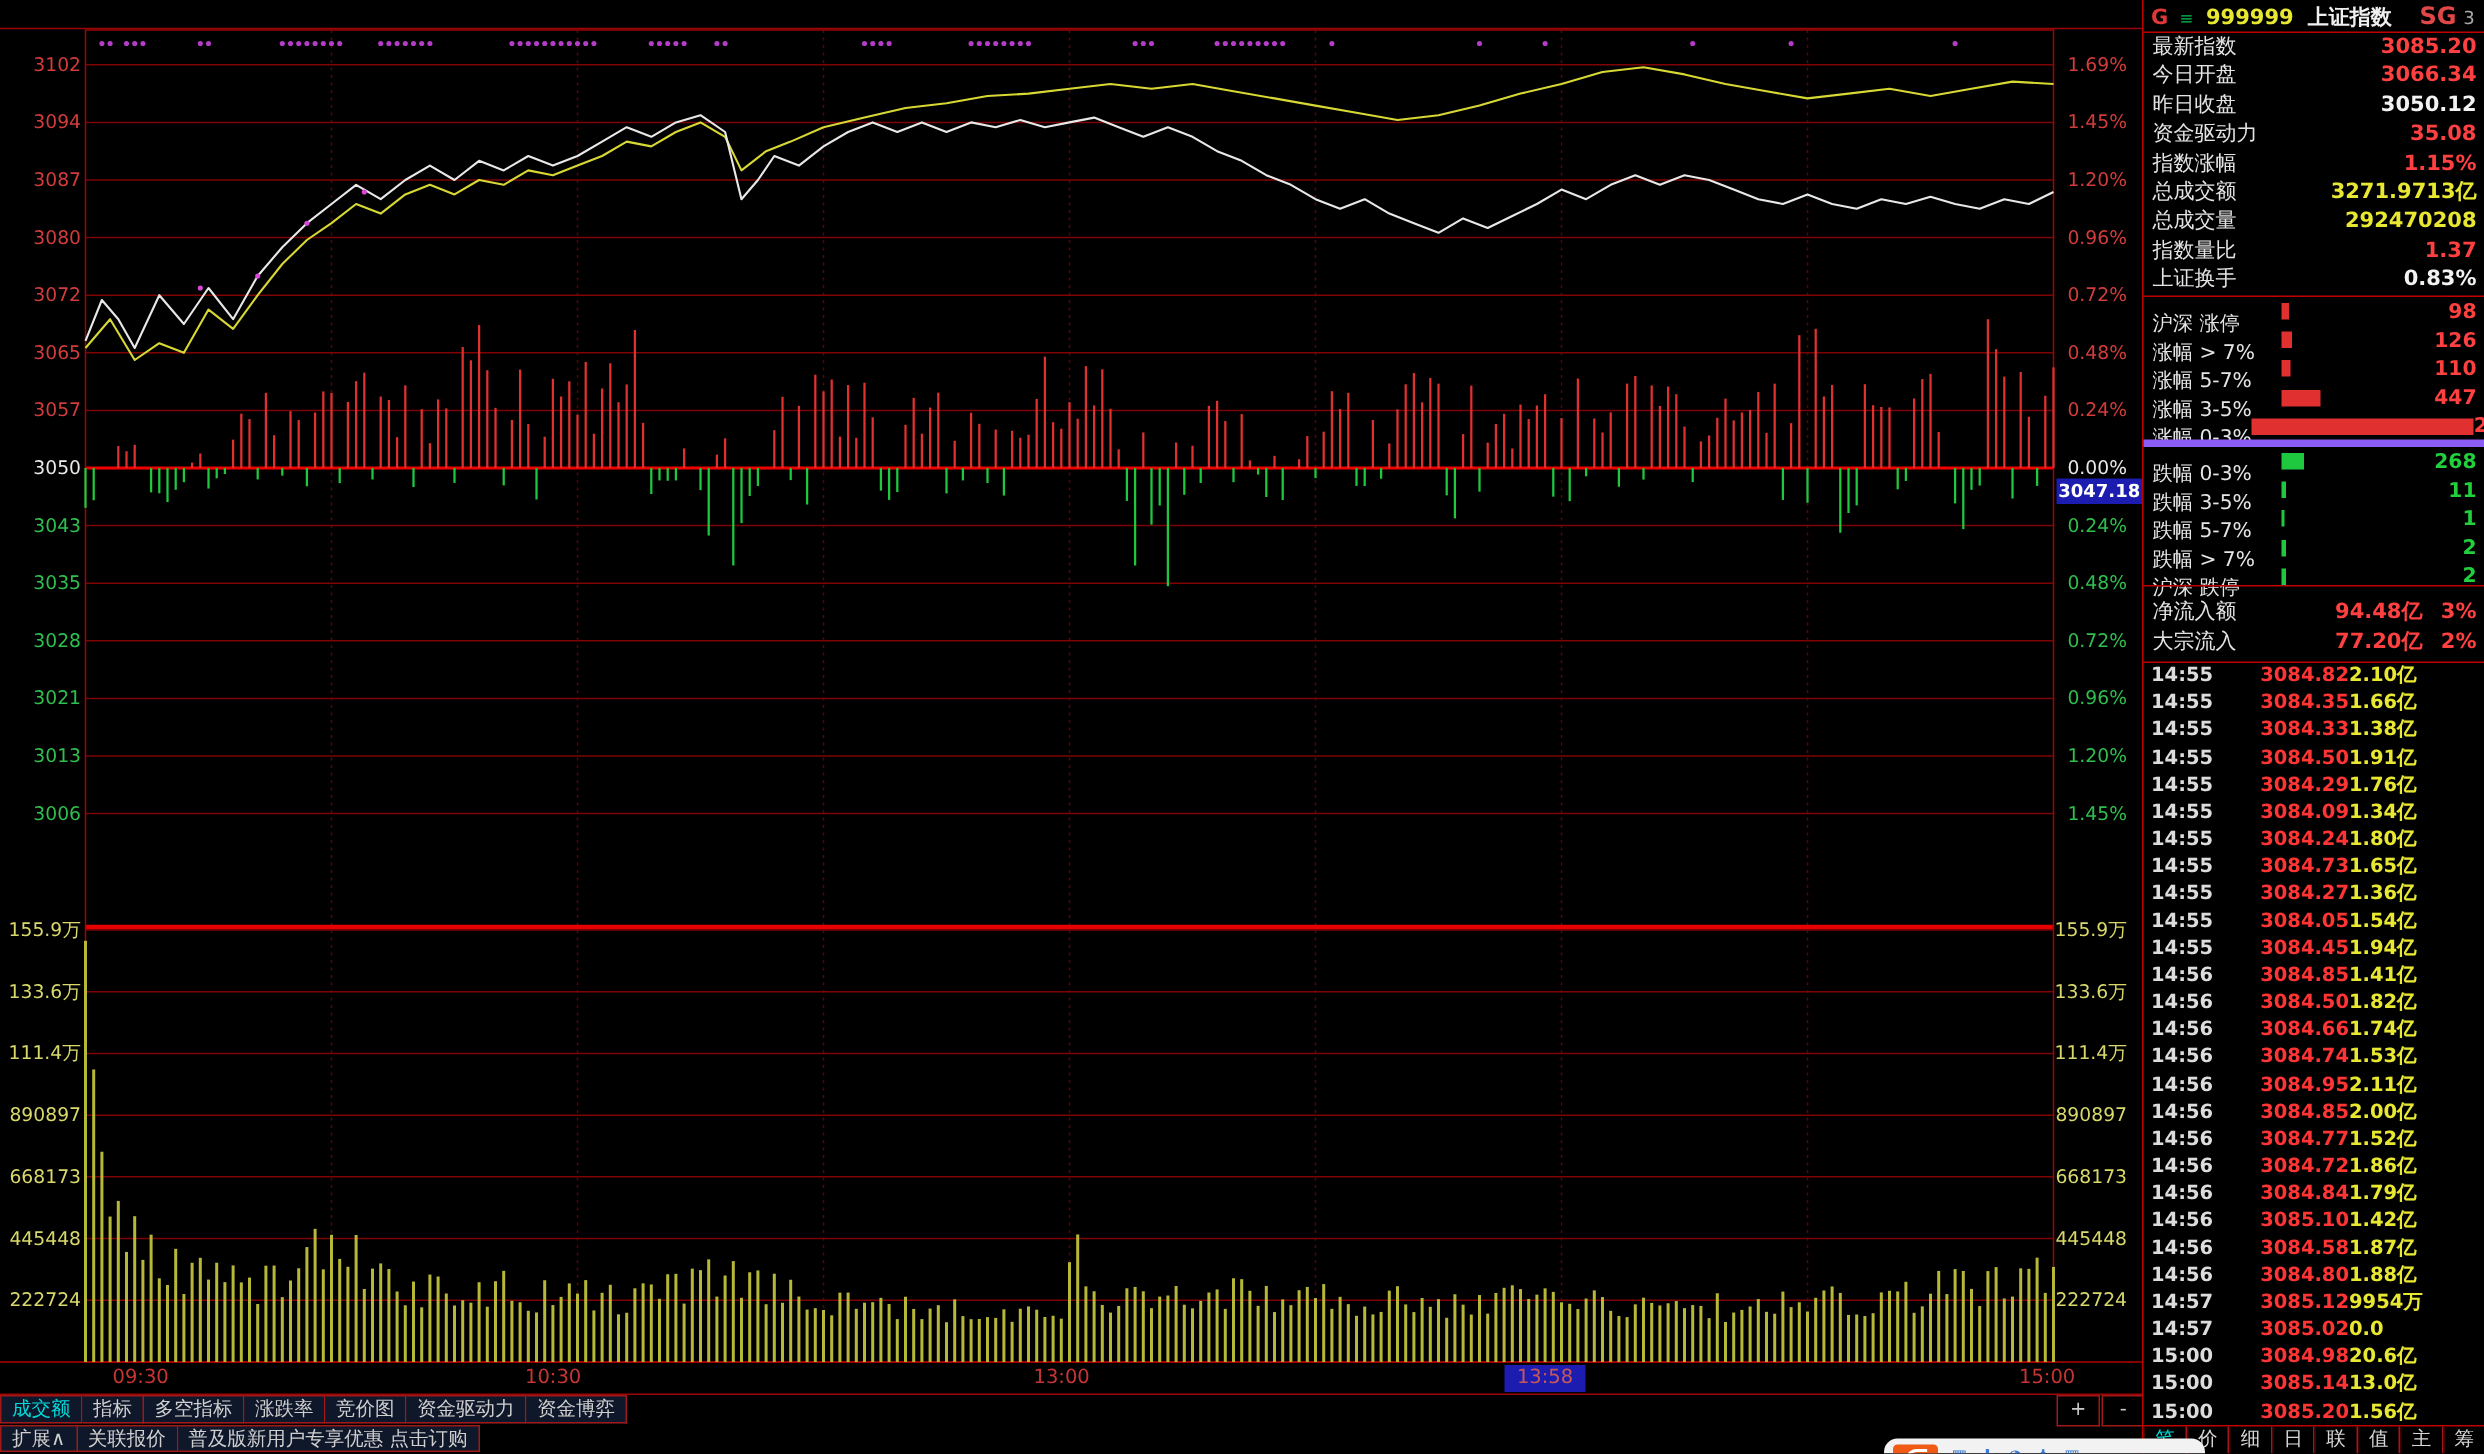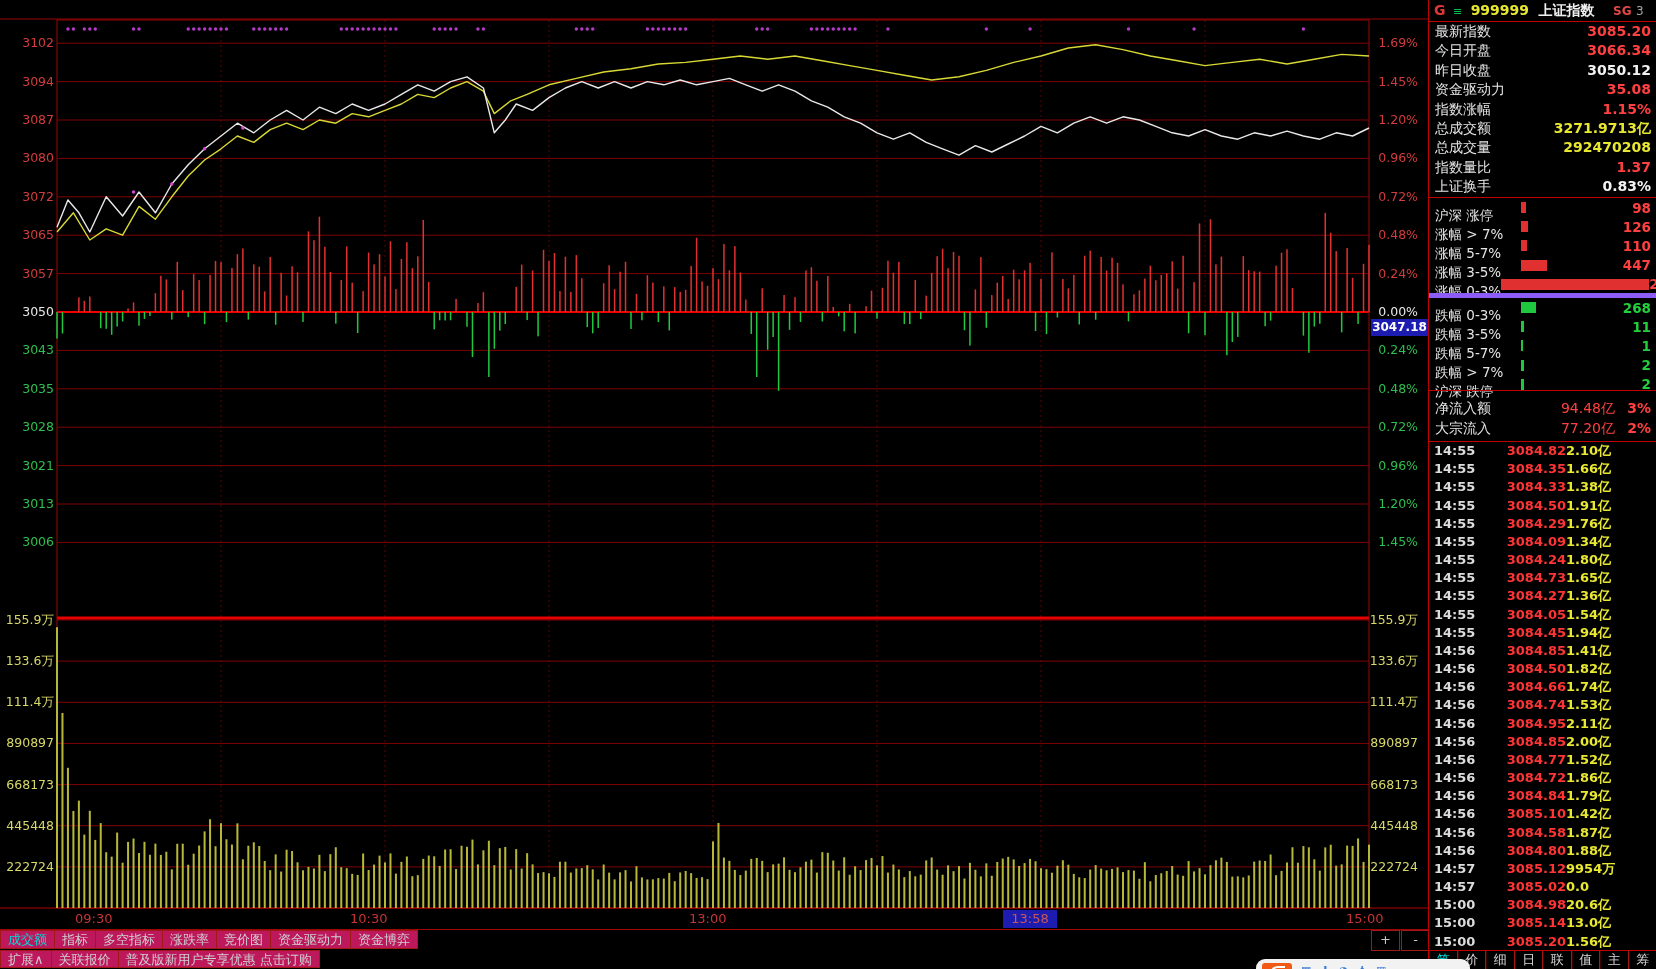--- a/index.html
+++ b/index.html
@@ -15,51 +15,51 @@
   
   #crosshair-price{position:absolute;left:1371px;top:319px;width:57px;height:17px;background:#1c1cb0;
       color:#fff;font-size:12px;font-weight:bold;text-align:center;line-height:17px;}
   #time-axis{position:absolute;left:0;top:910px;width:1428px;height:19px;border-bottom:1px solid #9c0606;}
   .time-label{position:absolute;top:1px;color:#c63434;font-size:13px;}
   #crosshair-time{position:absolute;left:1003px;top:0px;width:54px;height:18px;background:#1c1cb0;
       color:#c85858;font-size:13px;font-weight:normal;text-align:center;line-height:18px;}
   
   #tabs-row1{position:absolute;left:0;top:930px;height:19px;display:flex;}
   #tabs-row2{position:absolute;left:0;top:950px;height:18px;display:flex;}
-  .btab{border:1px solid #a01818;border-left:none;color:#cfcfcf;font-size:13px;line-height:17px;padding:0 7px;background:#be185d;}
+  .btab{border:1px solid #a01818;border-left:none;color:#cfcfcf;font-size:13px;line-height:17px;padding:0 7px;background:#0f172a;}
   .btab:first-child{border-left:1px solid #a01818;}
   .btab.active{color:#00dcdc;}
   #plus-btn,#minus-btn{position:absolute;top:930px;width:27px;height:19px;border:1px solid #a01818;
       color:#c8c8c8;font-size:13px;text-align:center;line-height:17px;}
   #plus-btn{left:1371px;} #minus-btn{left:1401px;}
   
   .right-panel{position:absolute;left:1428px;top:0;width:228px;height:969px;background:#000;border-left:1px solid #c00000;}
   .p-header{position:absolute;left:0;top:0;width:228px;height:22px;border-bottom:1px solid #c00000;
       font-size:14px;line-height:21px;white-space:nowrap;padding-left:5px;box-sizing:border-box;}
   .ph-g{color:#e03838;font-weight:bold;margin-right:3px;}
   .ph-eq{color:#00c050;font-size:11px;margin-right:4px;}
   .ph-code{color:#e8e832;font-weight:bold;margin-right:5px;}
   .ph-name{color:#f0f0f0;font-weight:bold;margin-right:14px;}
-  .ph-tag1{color:#e04848;font-weight:bold;font-size:12px;} .ph-tag2{color:#a8a8a8;font-size:12px;}
+  .ph-tag1{color:#e04848;font-weight:bold;font-size:16px;} .ph-tag2{color:#a8a8a8;font-size:12px;}
   #info-rows{position:absolute;left:0;top:22px;width:228px;height:175px;}
   .irow{display:flex;justify-content:space-between;height:19.4px;padding:0 6px;font-size:14px;line-height:19px;}
   .irow .lbl{color:#e4e4e4;}
   .val-red{color:#ff4040;font-weight:bold;} .val-white{color:#f2f2f2;font-weight:bold;} .val-yellow{color:#e8e832;font-weight:bold;}
   .val-green{color:#22d03c;font-weight:bold;}
   #up-stats{position:absolute;left:0;top:197px;width:228px;height:96px;border-top:1px solid #c00000;}
   #down-stats{position:absolute;left:0;top:293px;width:228px;height:97px;border-top:5px solid #8b5cf6;}
   .srow{display:flex;align-items:center;height:19.2px;padding:0 6px;font-size:13.5px;}
   .srow .lbl{color:#e4e4e4;width:86px;white-space:nowrap;margin-top:16px;}
   .srow .barbox{flex:1;height:11px;display:flex;align-items:center;}
   .srow .bar{height:11px;}
   .srow .num{width:44px;text-align:right;font-weight:bold;}
   #flow-rows{position:absolute;left:0;top:390px;width:228px;height:51px;border-top:1px solid #c00000;padding-top:8px;box-sizing:border-box;}
   .frow{display:flex;height:19.5px;padding:0 6px;font-size:14px;line-height:19px;}
   .frow .lbl{color:#e4e4e4;width:88px;}
-  .frow .amt{flex:1;text-align:right;color:#ff4040;font-weight:normal;}
+  .frow .amt{flex:1;text-align:right;color:#ff4040;font-weight:bold;}
   .frow .pct{width:36px;text-align:right;color:#ff4040;font-weight:bold;}
   #tick-rows{position:absolute;left:0;top:441px;width:228px;height:509px;border-top:1px solid #c00000;overflow:hidden;}
   .trow{display:flex;height:18.18px;font-size:13px;line-height:18px;}
   .trow .tt{width:56px;padding-left:5px;color:#dcdcdc;font-weight:bold;}
   .trow .tp{width:76px;text-align:right;color:#ff3434;font-weight:bold;}
   .trow .ta{flex:1;text-align:left;padding-right:6px;color:#e8e832;font-weight:bold;}
   #panel-tabs{position:absolute;left:0;top:950px;width:228px;height:19px;display:flex;border-top:1px solid #c00000;}
   .ptab{flex:1;border-right:1px solid #a01818;border-left:1px solid #400000;color:#d8d8d8;font-size:13px;
       text-align:center;line-height:18px;}
   .ptab.active{color:#00dcdc;}

